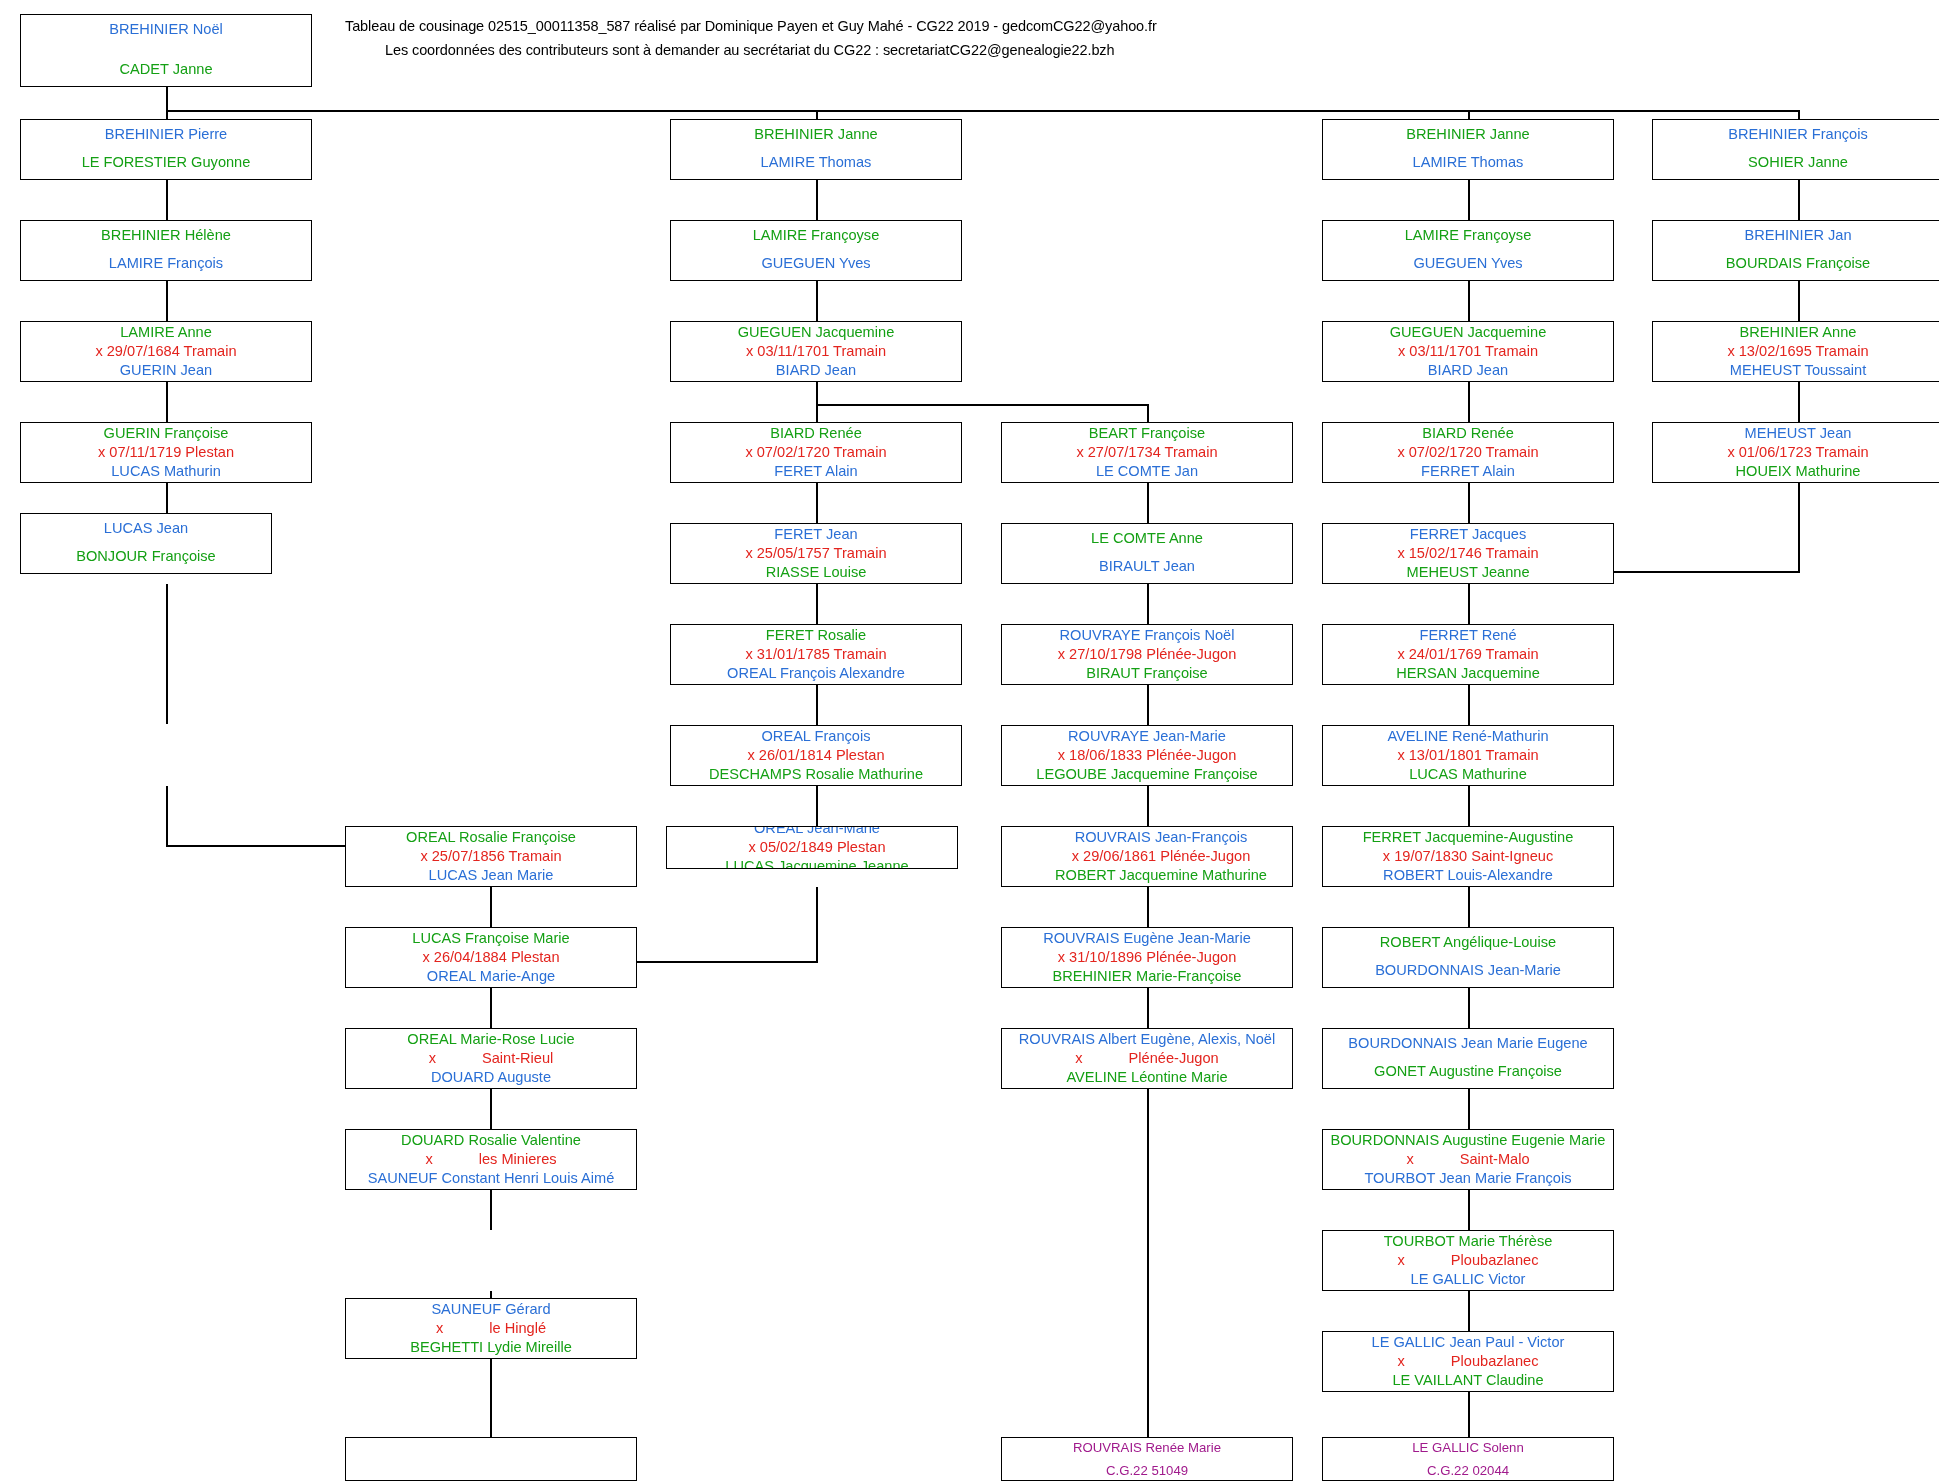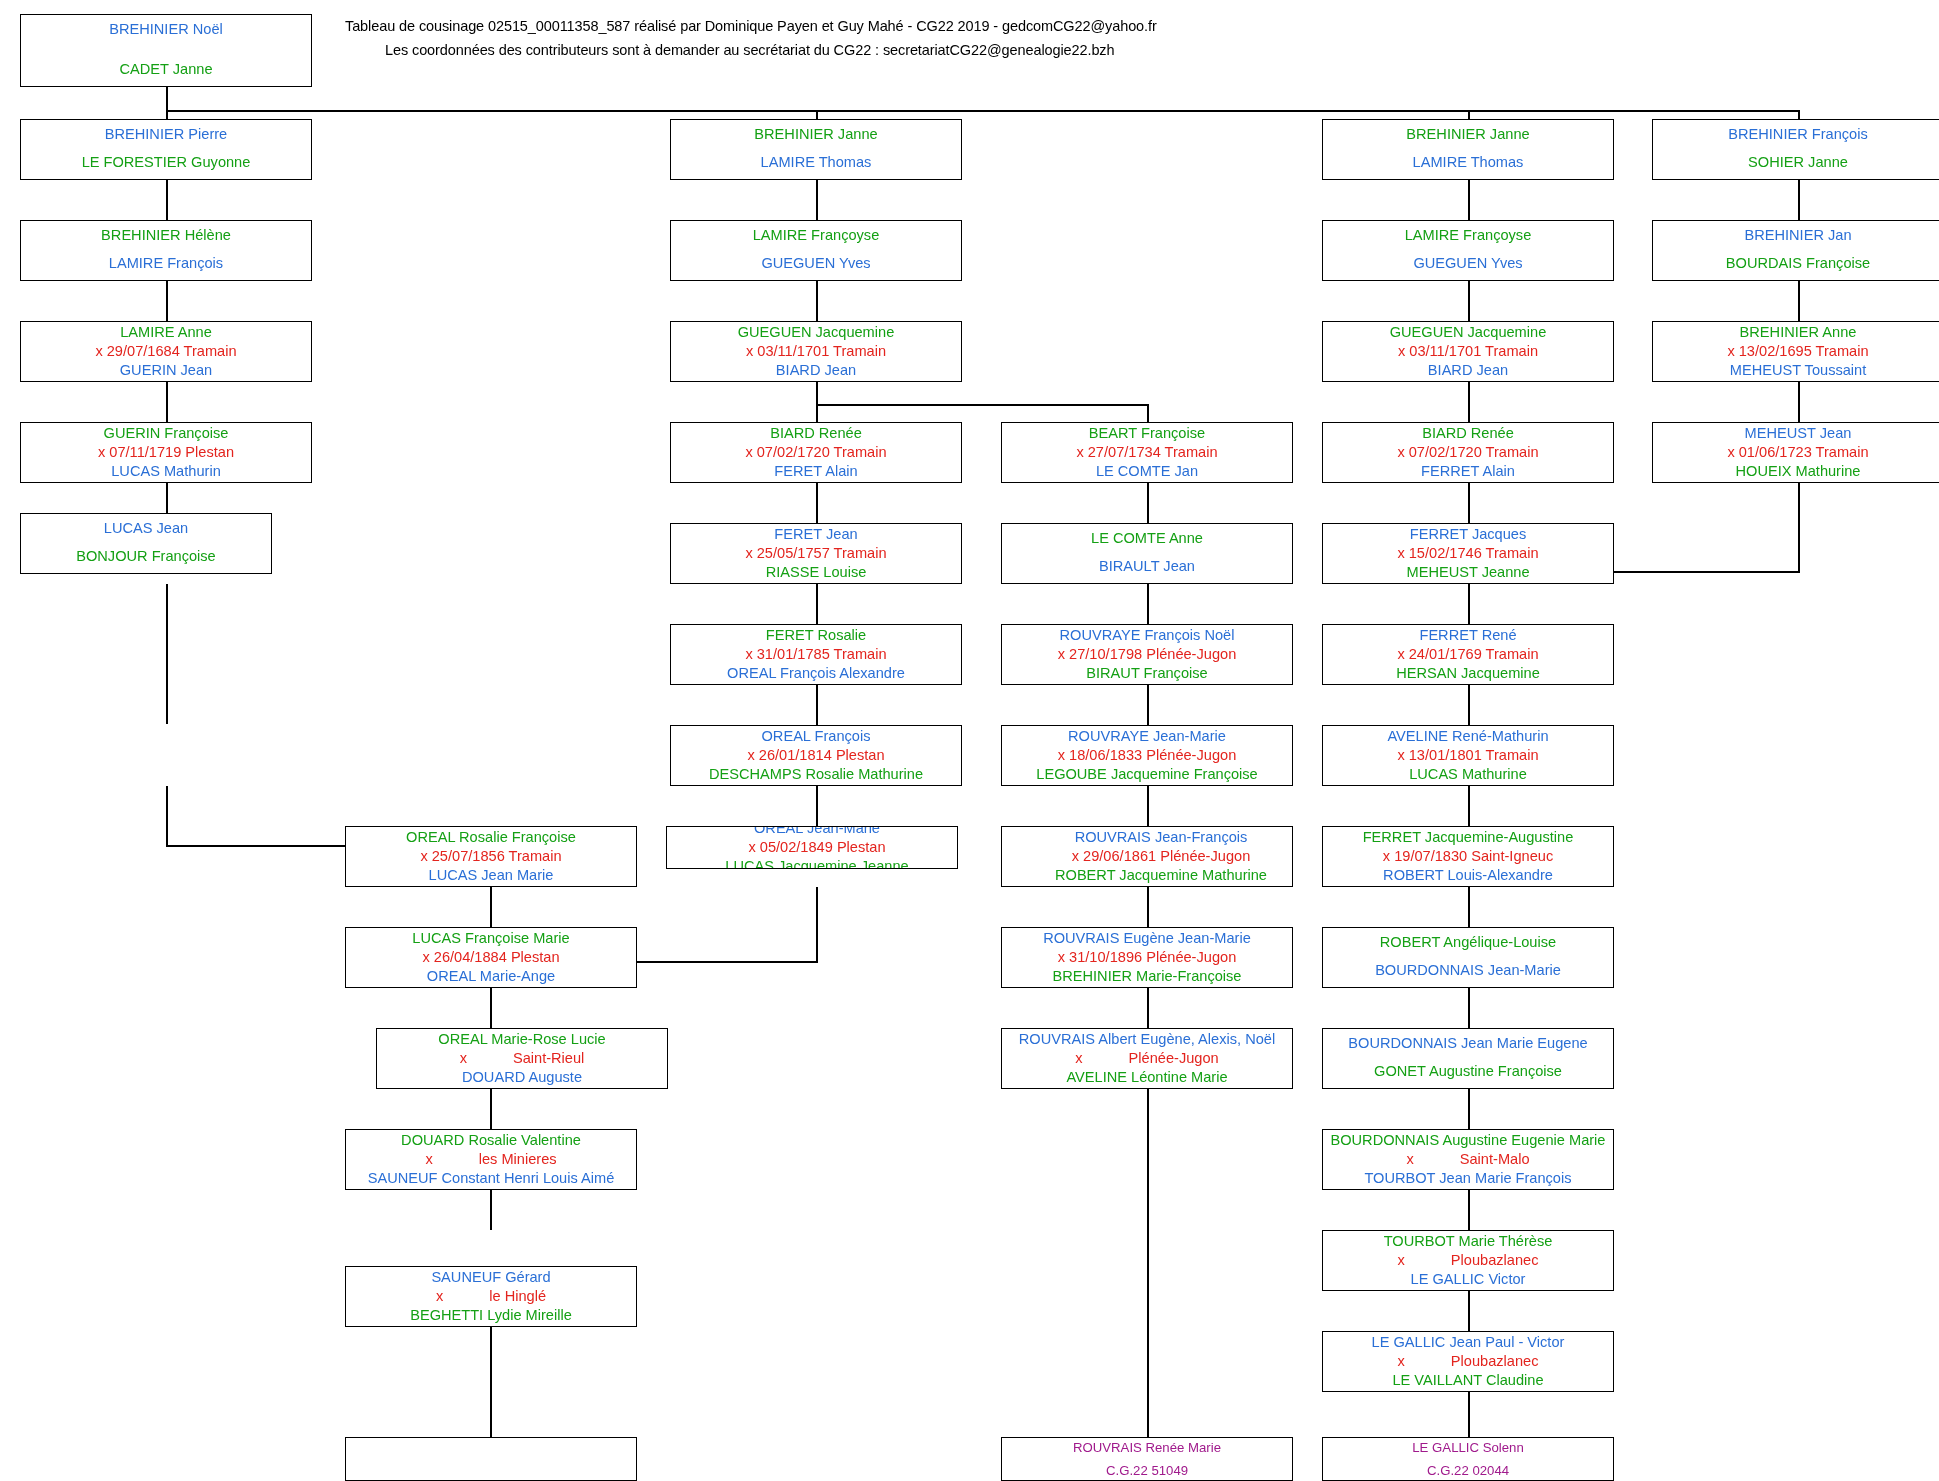--- a/index.html
+++ b/index.html
@@ -219,31 +219,31 @@
   <div class="box pair3" style="left:345px; top:826px; width:292px; height:61px;">
     <div class="row f">OREAL Rosalie Françoise</div>
     <div class="row mg">x 25/07/1856 Tramain</div>
     <div class="row m">LUCAS Jean Marie</div>
   </div>
   <div class="box pair3" style="left:345px; top:927px; width:292px; height:61px;">
     <div class="row f">LUCAS Françoise Marie</div>
     <div class="row mg">x 26/04/1884 Plestan</div>
     <div class="row m">OREAL Marie-Ange</div>
   </div>
-  <div class="box pair3" style="left:345px; top:1028px; width:292px; height:61px;margin-left:31px;">
+  <div class="box pair3" style="left:345px; top:1028px; width:292px; height:61px;">
     <div class="row f">OREAL Marie-Rose Lucie</div>
     <div class="row mg mgx"><span class="xm">x</span><span>Saint-Rieul</span></div>
     <div class="row m">DOUARD Auguste</div>
   </div>
   <div class="box pair3" style="left:345px; top:1129px; width:292px; height:61px;">
     <div class="row f">DOUARD Rosalie Valentine</div>
     <div class="row mg mgx"><span class="xm">x</span><span>les Minieres</span></div>
     <div class="row m">SAUNEUF Constant Henri Louis Aimé</div>
   </div>
-  <div class="box pair3" style="left:345px; top:1266px; width:292px; height:61px;">
+  <div class="box pair3" style="left:345px; top:1298px; width:292px; height:61px;">
     <div class="row m">SAUNEUF Gérard</div>
     <div class="row mg mgx"><span class="xm">x</span><span>le Hinglé</span></div>
     <div class="row f">BEGHETTI Lydie Mireille</div>
   </div>
 
   <div class="box pair3" style="left:1001px; top:422px; width:292px; height:61px;">
     <div class="row f">BEART Françoise</div>
     <div class="row mg">x 27/07/1734 Tramain</div>
     <div class="row m">LE COMTE Jan</div>
   </div>

